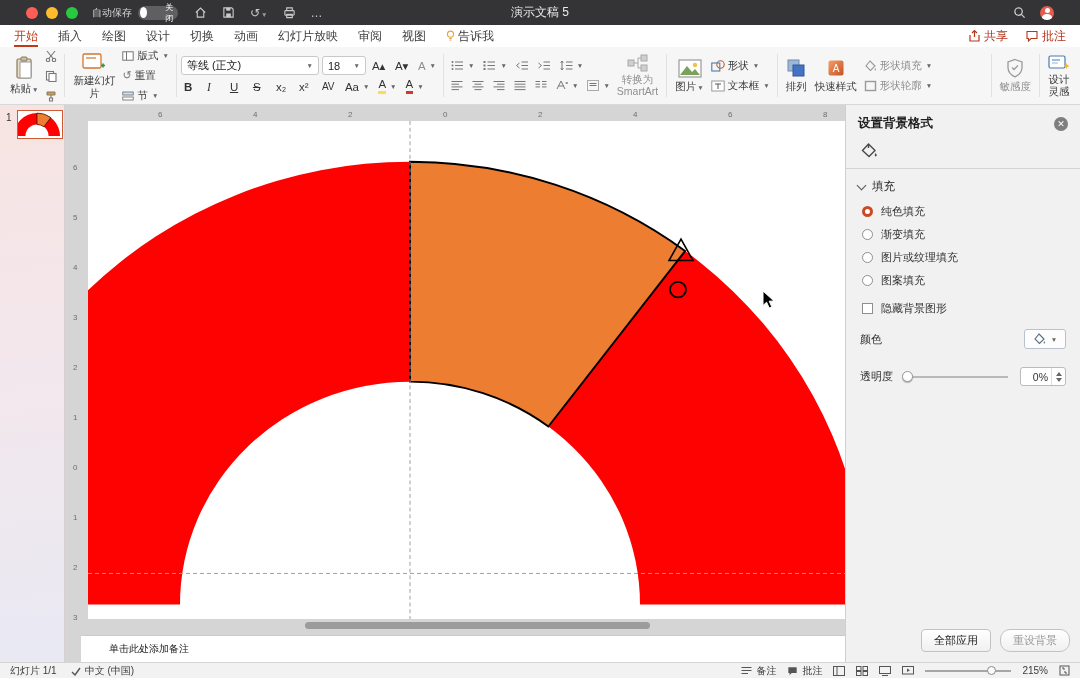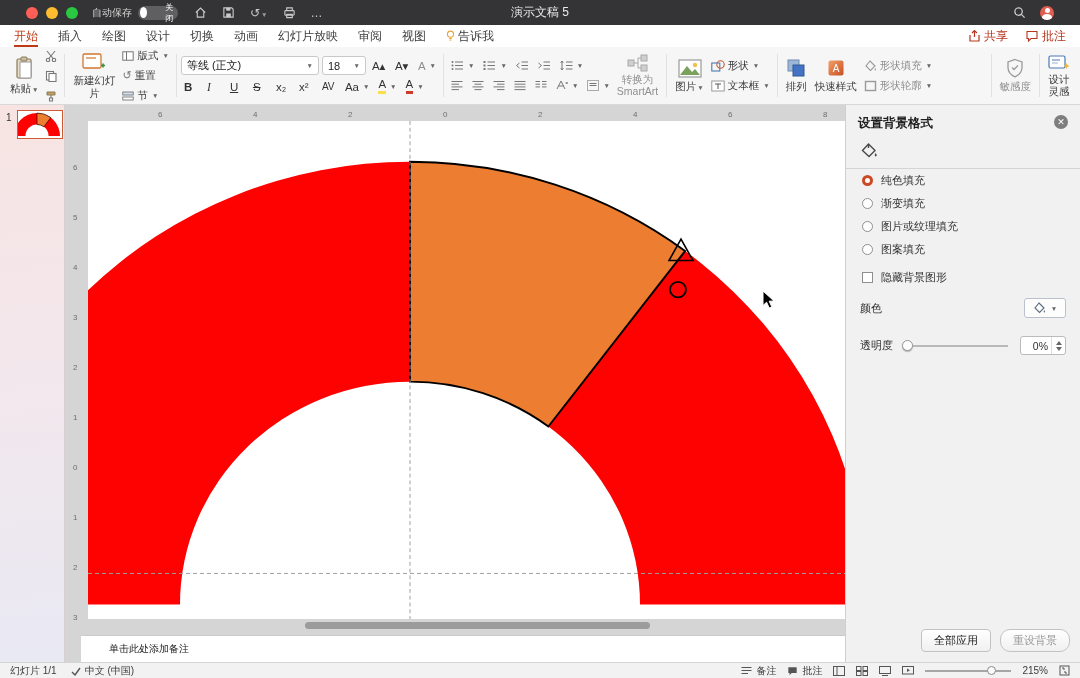--- a/index.html
+++ b/index.html
@@ -57,21 +57,21 @@
   .vruler{position:absolute;left:0;top:16px;width:23px;bottom:43px;font-size:8px;color:#6e6e6e;}
   .vruler span{position:absolute;left:8px;}
   .slide{position:absolute;left:23px;top:16px;right:0;bottom:43px;background:#fff;overflow:hidden;}
   .slidecanvas{position:absolute;left:0;top:0;width:100%;height:100%;}
   .guide{stroke:#9e9e9e;stroke-width:1;stroke-dasharray:4 3;}
   .hscroll{position:absolute;left:240px;bottom:33px;width:345px;height:7px;border-radius:3.5px;background:rgba(110,110,110,.55);}
   .notes{position:absolute;left:16px;right:0;bottom:0;height:27px;background:#fff;border-top:1px solid #cbcbcb;display:flex;align-items:center;padding-left:28px;font-size:10px;color:#1d1d1d;box-sizing:border-box;}
 
   
   .panel{position:absolute;right:0;top:105px;width:235px;bottom:16px;background:#f1f1f1;border-left:1px solid #cfcfcf;font-size:11px;color:#333;box-sizing:border-box;}
-  .p-header{display:flex;justify-content:space-between;padding:10px 12px 2px;font-size:12.5px;font-weight:bold;color:#1e1e1e;}
+  .p-header{display:flex;align-items:center;justify-content:space-between;padding:10px 12px 2px;font-size:12.5px;font-weight:bold;color:#1e1e1e;}
   .p-close{width:14px;height:14px;border-radius:50%;background:#7e7e7e;color:#fff;font-size:9px;line-height:14px;text-align:center;font-weight:normal;}
   .p-tabs{padding:8px 14px 8px;border-bottom:1px solid #d4d4d4;}
   .p-section{display:flex;align-items:center;gap:7px;padding:10px 12px 6px;font-size:11.5px;color:#1e1e1e;}
   .chev{width:6px;height:6px;border-right:1.4px solid #555;border-bottom:1.4px solid #555;transform:rotate(45deg);margin-top:-3px;}
   .p-opt{display:flex;align-items:center;gap:8px;padding:4px 16px;}
   .radio{width:11px;height:11px;border-radius:50%;border:1px solid #8f8f8f;background:#fff;box-sizing:border-box;flex:0 0 auto;}
   .radio.sel{border:3.5px solid #cb4a24;}
   .p-check{display:flex;align-items:center;gap:8px;padding:9px 16px 4px;}
   .checkbox{width:11px;height:11px;border:1px solid #8f8f8f;background:#fff;box-sizing:border-box;}
   .p-row{display:flex;align-items:center;padding:9px 14px;}
@@ -592,20 +592,24 @@
       <span>设置背景格式</span>
       <span class="p-close">✕</span>
     </div>
     <div class="p-tabs">
       <span><svg class="ic" width="19" height="18" viewBox="0 0 19 18">
             <path d="M8.5 2 L15 8.5 L9 14.5 L2.5 8.5 Z" fill="none" stroke="#4a4a4a" stroke-width="1.4"></path>
             <path d="M8.5 2 L8.5 6" stroke="#4a4a4a" stroke-width="1.4"></path>
             <path d="M15.7 11 q2 2.8 0 3.6 q-2 -0.8 0 -3.6" fill="#4a4a4a"></path>
           </svg></span>
     </div>
+    <div class="p-section">
+      <span class="chev"></span>
+      <span>填充</span>
+    </div>
     <div>
         <div class="p-opt">
           <span class="radio sel"></span>
           <span>纯色填充</span>
         </div>
         <div class="p-opt">
           <span class="radio"></span>
           <span>渐变填充</span>
         </div>
         <div class="p-opt">

